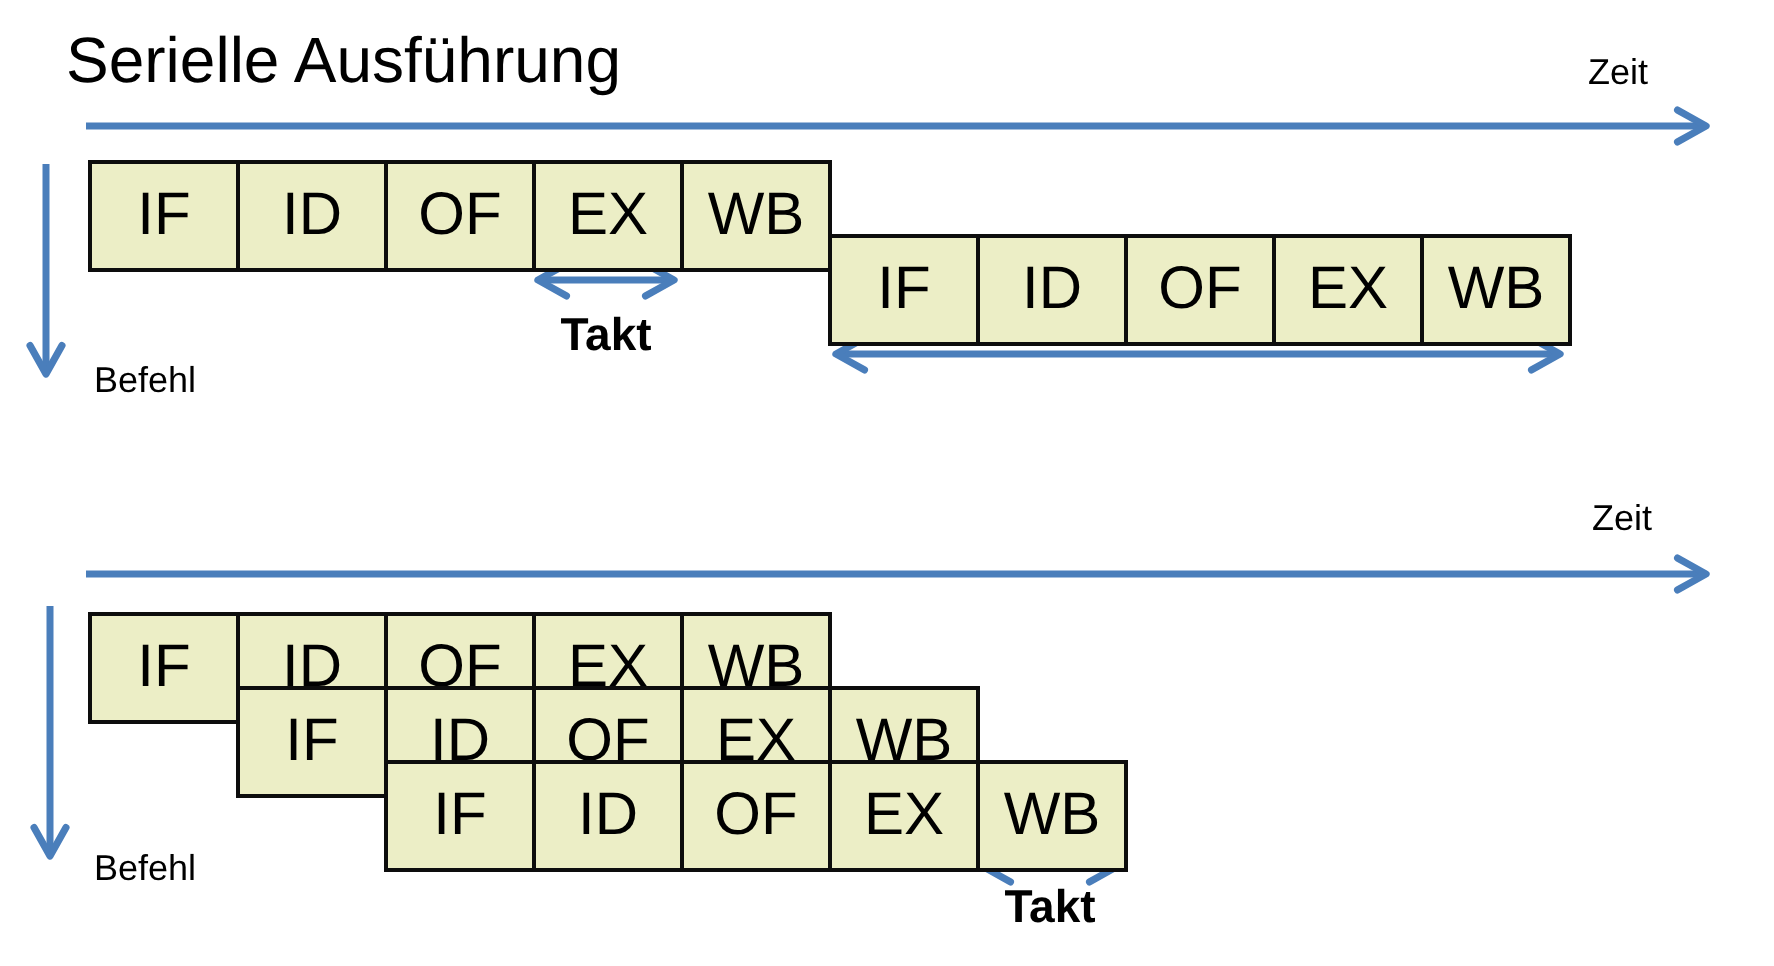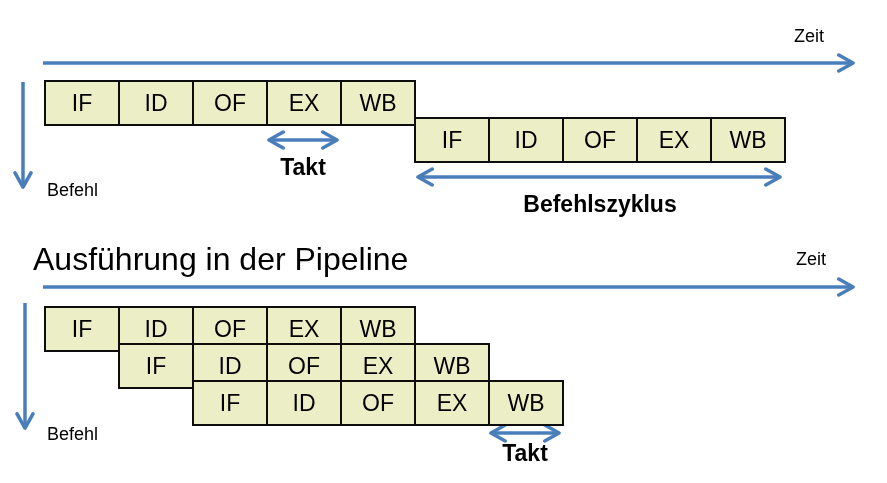--- a/index.html
+++ b/index.html
@@ -60,28 +60,28 @@
   }
   #s-row1 { left: 44px;  top: 80px;  }
   #s-row2 { left: 414px; top: 117px; }
   #p-row1 { left: 44px;  top: 306px; }
   #p-row2 { left: 118px; top: 343px; }
   #p-row3 { left: 192px; top: 380px; }
 
   .cell {
     box-sizing: border-box;
     width: 76px;
-    height: 46px;
+    height: 56px;
     margin-left: -2px;
     border: 2px solid var(--cell-border);
     background: var(--cell-fill);
     display: flex;
     align-items: center;
     justify-content: center;
-    font-size: 23px;
+    font-size: 30px;
   }
   .cell:first-child { margin-left: 0; }
 
   .arrow-overlay {
     position: absolute;
     left: 0; top: 0;
     width: 887px;
     height: 483px;
     pointer-events: none;
   }
@@ -112,41 +112,40 @@
     </defs>
     <path class="arrow" d="M43,63 H852" marker-end="url(#ah)"></path>
     <path class="arrow" d="M23,82 V186" marker-end="url(#ah)"></path>
     <path class="arrow" d="M270,140 H336" marker-start="url(#ah)" marker-end="url(#ah)"></path>
     <path class="arrow" d="M419,177 H779" marker-start="url(#ah)" marker-end="url(#ah)"></path>
     <path class="arrow" d="M43,287 H852" marker-end="url(#ah)"></path>
     <path class="arrow" d="M25,303 V427" marker-end="url(#ah)"></path>
     <path class="arrow" d="M492,433 H558" marker-start="url(#ah)" marker-end="url(#ah)"></path>
   </svg>
 
+  <div class="section-title" id="title-serial">Serielle Ausführung</div>
   <div class="label" id="zeit-serial">Zeit</div>
   <div class="label" id="befehl-serial">Befehl</div>
   <div class="centered-label" id="takt-serial">Takt</div>
-  <div class="centered-label" id="zyklus-label">Befehlszyklus</div>
 
   <div class="stage-row" id="s-row1">
     <div class="cell">IF</div>
     <div class="cell">ID</div>
     <div class="cell">OF</div>
     <div class="cell">EX</div>
     <div class="cell">WB</div>
   </div>
   <div class="stage-row" id="s-row2">
     <div class="cell">IF</div>
     <div class="cell">ID</div>
     <div class="cell">OF</div>
     <div class="cell">EX</div>
     <div class="cell">WB</div>
   </div>
 
-  <div class="section-title" id="title-pipeline">Ausführung in der Pipeline</div>
   <div class="label" id="zeit-pipeline">Zeit</div>
   <div class="label" id="befehl-pipeline">Befehl</div>
   <div class="centered-label" id="takt-pipeline">Takt</div>
 
   <div class="stage-row" id="p-row1">
     <div class="cell">IF</div>
     <div class="cell">ID</div>
     <div class="cell">OF</div>
     <div class="cell">EX</div>
     <div class="cell">WB</div>

